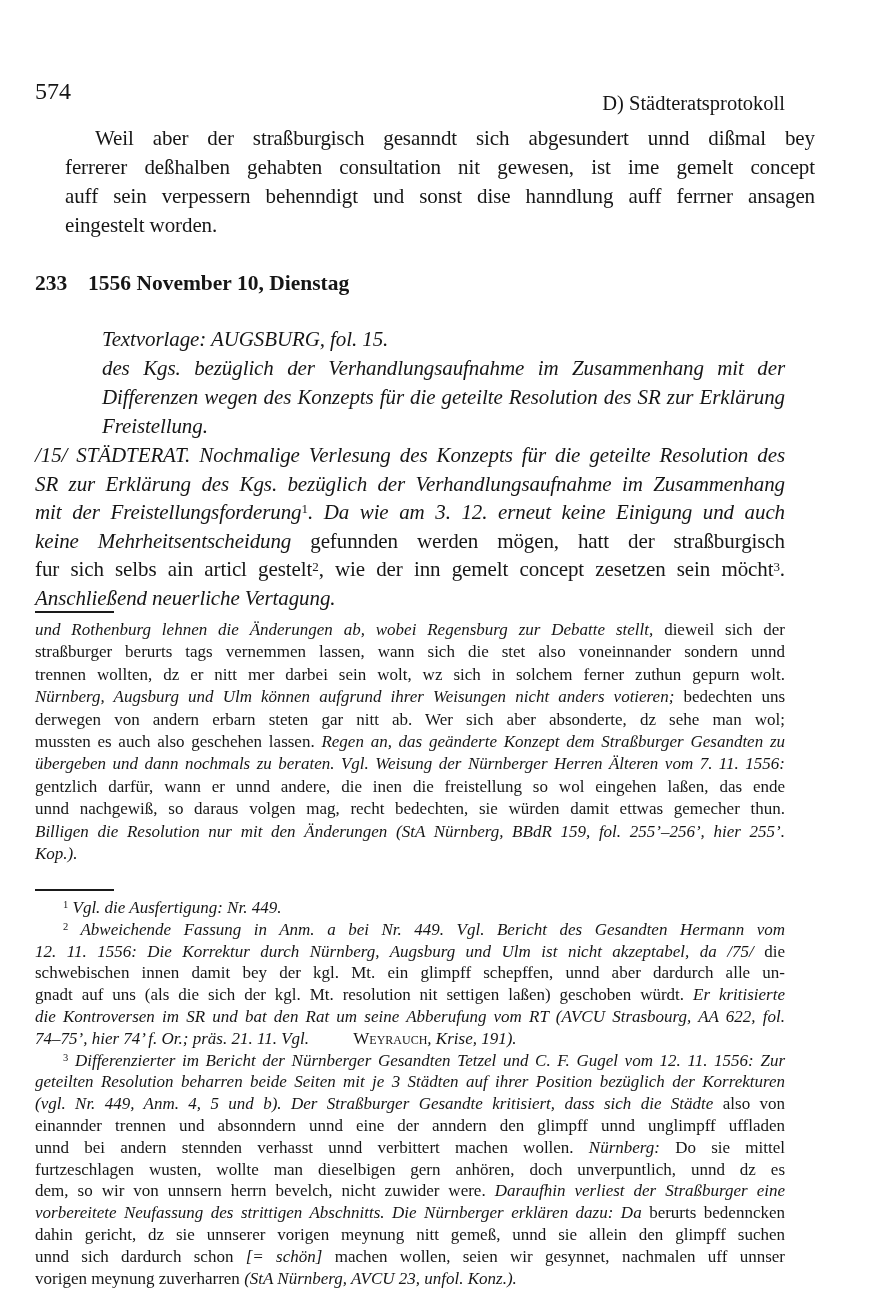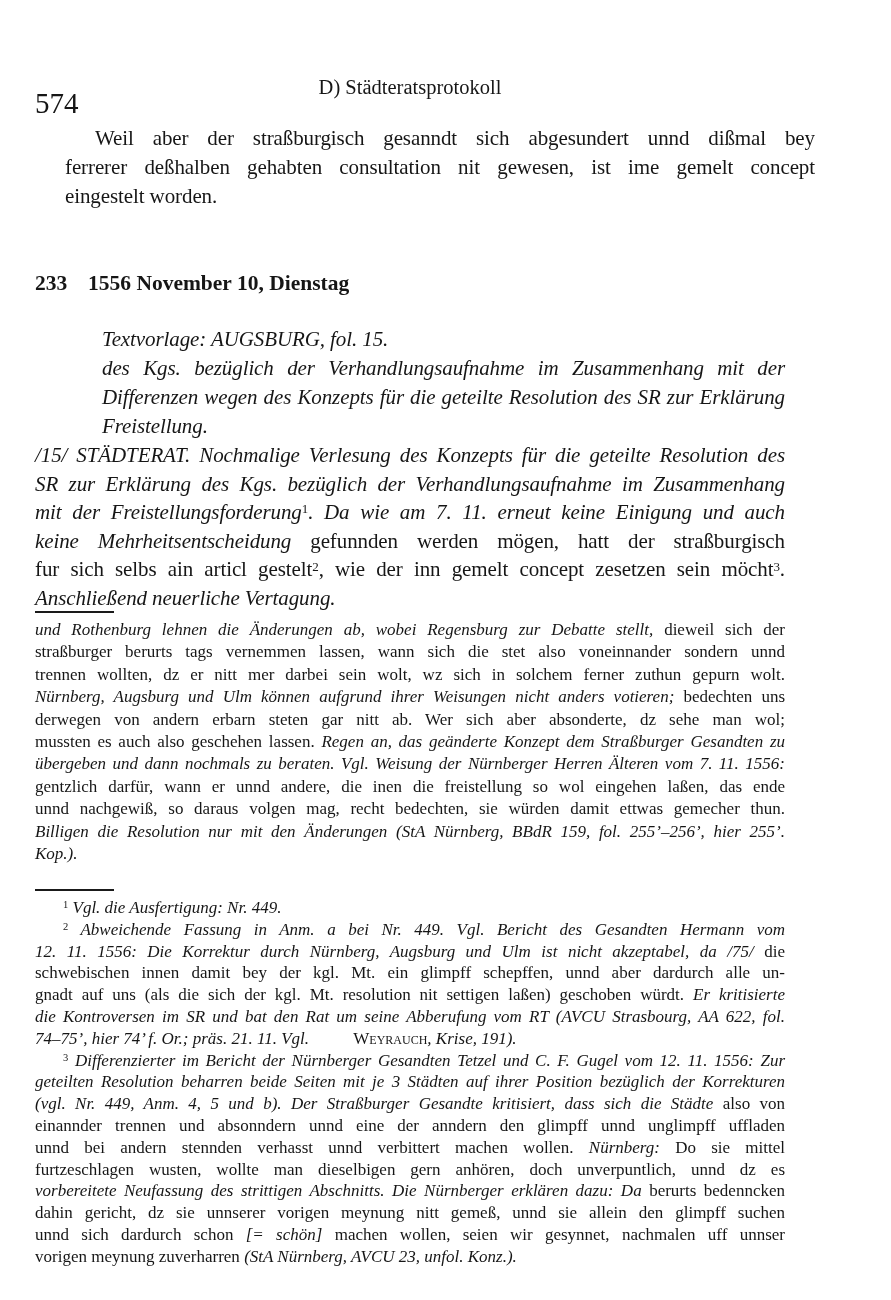--- a/index.html
+++ b/index.html
@@ -27,28 +27,29 @@
     left: 35px;
     top: 74px;
     width: 750px;
     height: 26px;
     font-size: 20.5px;
     line-height: 26px;
   }
   .pageno {
     position: absolute;
     left: 0;
-    top: 16px;
-    font-size: 29px;
+    top: 4px;
+    font-size: 24px;
   }
   .running-title {
     position: absolute;
     left: 0;
     right: 0;
-    text-align: center;
+    text-align: right;
+    margin-top: 16px;
   }
   
   .intro { top: 124px; font-size: 21px; line-height: 29px; letter-spacing: -0.1px; margin-left: 30px; }
   
   .entry-heading {
     top: 270px;
     font-size: 21.5px;
     line-height: 26px;
     font-weight: bold;
   }
@@ -105,38 +106,39 @@
 <div class="page">
 
   <div class="header-row">
     <span class="pageno">574</span>
     <span class="running-title">D) Städteratsprotokoll</span>
   </div>
 
   <div class="intro text-block">
       <div class="line ind"><span class="seg-r">Weil aber der straßburgisch gesanndt sich abgesundert unnd dißmal bey</span></div>
       <div class="line"><span class="seg-r">ferrerer deßhalben gehabten consultation nit gewesen, ist ime gemelt concept</span></div>
+      <div class="line"><span class="seg-r">auff sein verpessern behenndigt und sonst dise hanndlung auff ferrner ansagen</span></div>
       <div class="line last"><span class="seg-r">eingestelt worden.</span></div>
     </div>
 
   <div class="entry-heading text-block">
     <span class="entry-no">233</span><span class="entry-date">1556 November 10, Dienstag</span>
   </div>
 
   <div class="textvorlage">
       <div class="line last"><span class="seg-i">Textvorlage: AUGSBURG, fol. 15.</span></div>
       <div class="line"><span class="seg-i">des Kgs. bezüglich der Verhandlungsaufnahme im Zusammenhang mit der</span></div>
       <div class="line"><span class="seg-i">Differenzen wegen des Konzepts für die geteilte Resolution des SR zur Erklärung</span></div>
       <div class="line last"><span class="seg-i">Freistellung.</span></div>
     </div>
 
   <div class="entry-body text-block">
       <div class="line"><span class="seg-i">/15/ STÄDTERAT. Nochmalige Verlesung des Konzepts für die geteilte Resolution des</span></div>
       <div class="line"><span class="seg-i">SR zur Erklärung des Kgs. bezüglich der Verhandlungsaufnahme im Zusammenhang</span></div>
-      <div class="line"><span class="seg-i">mit der Freistellungsforderung</span><span class="seg-sup">1</span><span class="seg-i">. Da wie am 7. 11. erneut keine Einigung und auch</span></div>
+      <div class="line"><span class="seg-i">mit der Freistellungsforderung</span><span class="seg-sup">1</span><span class="seg-i">. Da wie am 3. 12. erneut keine Einigung und auch</span></div>
       <div class="line"><span class="seg-i">keine Mehrheitsentscheidung</span><span class="seg-r"> gefunnden werden mögen, hatt der straßburgisch</span></div>
       <div class="line"><span class="seg-r">fur sich selbs ain articl gestelt</span><span class="seg-sup">2</span><span class="seg-r">, wie der inn gemelt concept zesetzen sein möcht</span><span class="seg-sup">3</span><span class="seg-r">.</span></div>
       <div class="line last"><span class="seg-i">Anschließend neuerliche Vertagung.</span></div>
     </div>
 
   <div class="rule rule-1"></div>
 
   <div class="apparatus text-block">
       <div class="line"><span class="seg-i">und Rothenburg lehnen die Änderungen ab, wobei Regensburg zur Debatte stellt,</span><span class="seg-r"> dieweil sich der</span></div>
       <div class="line"><span class="seg-r">straßburger berurts tags vernemmen lassen, wann sich die stet also voneinnander sondern unnd</span></div>
@@ -160,19 +162,20 @@
       <div class="line"><span class="seg-r">schwebischen innen damit bey der kgl. Mt. ein glimpff schepffen, unnd aber dardurch alle un-</span></div>
       <div class="line"><span class="seg-r">gnadt auf uns (als die sich der kgl. Mt. resolution nit settigen laßen) geschoben würdt.</span><span class="seg-i"> Er kritisierte</span></div>
       <div class="line"><span class="seg-i">die Kontroversen im SR und bat den Rat um seine Abberufung vom RT (AVCU Strasbourg, AA 622, fol.</span></div>
       <div class="line last"><span class="seg-i">74–75’, hier 74’ f. Or.; präs. 21. 11. Vgl. </span><span class="seg-sc">Weyrauch</span><span class="seg-i">, Krise, 191).</span></div>
       <div class="line ind"><span class="seg-sup">3</span><span class="seg-i"> Differenzierter im Bericht der Nürnberger Gesandten Tetzel und C. F. Gugel vom 12. 11. 1556: Zur</span></div>
       <div class="line"><span class="seg-i">geteilten Resolution beharren beide Seiten mit je 3 Städten auf ihrer Position bezüglich der Korrekturen</span></div>
       <div class="line"><span class="seg-i">(vgl. Nr. 449, Anm. 4, 5 und b). Der Straßburger Gesandte kritisiert, dass sich die Städte</span><span class="seg-r"> also von</span></div>
       <div class="line"><span class="seg-r">einannder trennen und absonndern unnd eine der anndern den glimpff unnd unglimpff uffladen</span></div>
       <div class="line"><span class="seg-r">unnd bei andern stennden verhasst unnd verbittert machen wollen.</span><span class="seg-i"> Nürnberg:</span><span class="seg-r"> Do sie mittel</span></div>
       <div class="line"><span class="seg-r">furtzeschlagen wusten, wollte man dieselbigen gern anhören, doch unverpuntlich, unnd dz es</span></div>
+      <div class="line"><span class="seg-r">dem, so wir von unnsern herrn bevelch, nicht zuwider were.</span><span class="seg-i"> Daraufhin verliest der Straßburger eine</span></div>
       <div class="line"><span class="seg-i">vorbereitete Neufassung des strittigen Abschnitts. Die Nürnberger erklären dazu: Da</span><span class="seg-r"> berurts bedenncken</span></div>
       <div class="line"><span class="seg-r">dahin gericht, dz sie unnserer vorigen meynung nitt gemeß, unnd sie allein den glimpff suchen</span></div>
       <div class="line"><span class="seg-r">unnd sich dardurch schon </span><span class="seg-i">[= schön]</span><span class="seg-r"> machen wollen, seien wir gesynnet, nachmalen uff unnser</span></div>
       <div class="line last"><span class="seg-r">vorigen meynung zuverharren </span><span class="seg-i">(StA Nürnberg, AVCU 23, unfol. Konz.).</span></div>
     </div>
 
 </div>
 
 </body></html>

